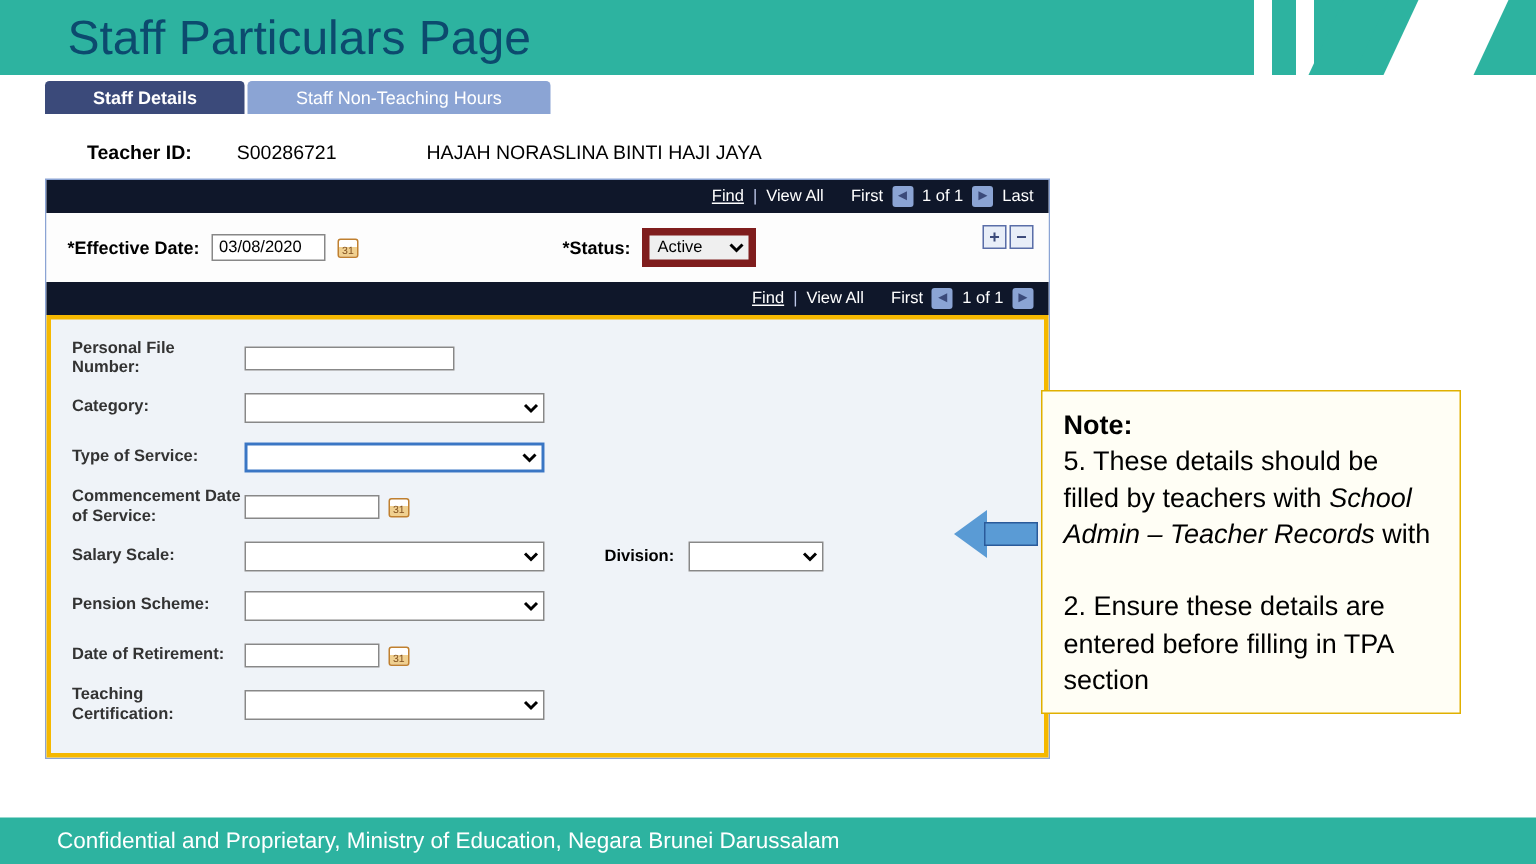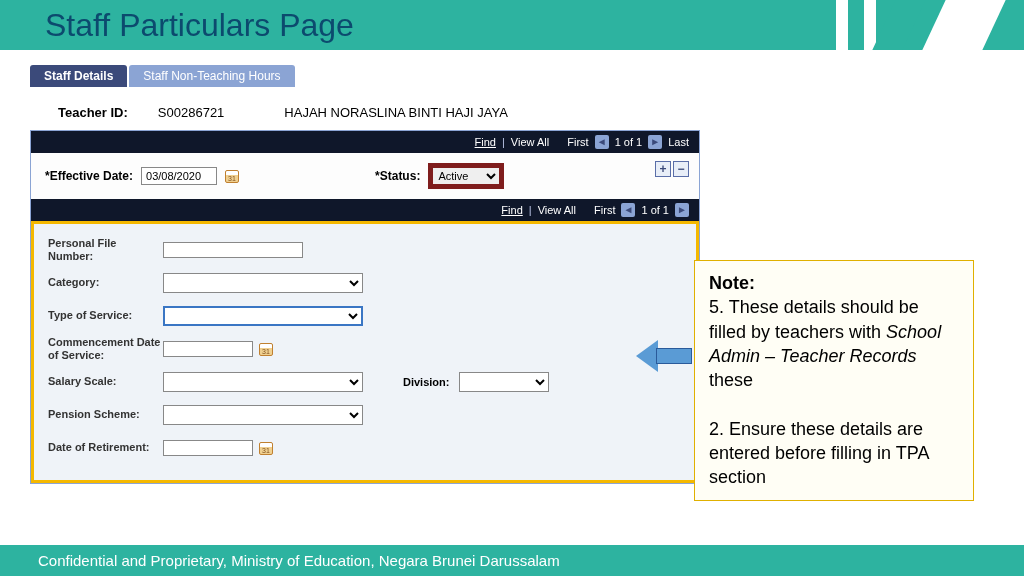--- a/index.html
+++ b/index.html
@@ -6,21 +6,21 @@
   body { font-family: Arial, sans-serif; width: 1024px; height: 576px; background: #fff; overflow: hidden; position: relative; }
   
   .header-bar { background: #2db3a0; height: 50px; display: flex; align-items: center; position: relative; }
   .header-title { color: #0c4a6e; font-size: 32px; font-weight: 300; margin-left: 45px; }
   .header-deco { position: absolute; right: 0; top: 0; height: 50px; display: flex; }
   .deco-stripe { width: 12px; background: #fff; margin: 0 8px; }
   .deco-slash { width: 60px; background: #fff; transform: skewX(-25deg); margin-right: 30px; }
   .deco-teal { width: 30px; background: #2db3a0; transform: skewX(-25deg); margin-right: 20px;}
   
   .tabs { display: flex; margin: 4px 0 0 30px; }
-  .tab { padding: 4px 14px; font-size: 12px; color: #fff; cursor: pointer; border-radius: 3px 3px 0 0; margin-top: 11px; }
+  .tab { padding: 4px 32px; font-size: 12px; color: #fff; cursor: pointer; border-radius: 3px 3px 0 0; }
   .tab.active { background: #3b4a7a; font-weight: bold; }
   .tab.inactive { background: #8ba4d4; margin-left: 2px; }
   
   .teacher-row { margin: 18px 0 10px 58px; font-size: 13px; display: flex; align-items: center; }
   .teacher-row .lbl { font-weight: bold; margin-right: 30px; }
   .teacher-row .tid { margin-right: 60px; }
   
   .app-panel { margin: 0 10px 0 30px; border: 1px solid #8ba4d4; width: 670px; }
   .nav-bar { background: #0f172a; color: #fff; font-size: 11px; padding: 4px 10px; display: flex; justify-content: flex-end; align-items: center; gap: 6px; }
   .nav-bar a { color: #fff; text-decoration: underline; cursor: pointer; }
@@ -143,31 +143,35 @@
     </div>
     <div class="form-row">
       <div class="flbl">Pension Scheme:</div>
       <select class="w200"><option></option></select>
     </div>
     <div class="form-row">
       <div class="flbl">Date of Retirement:</div>
       <input type="text" class="w90" style="">
       <span class="cal-icon" style="margin-left:6px"></span>
     </div>
+    <div class="form-row">
+      <div class="flbl">Teaching Certification:</div>
+      <select class="w200"><option></option></select>
+    </div>
   </div>
 </div>
 
 <div class="arrow-left">
   <div class="head2"></div>
     <div class="head"></div>
     <div class="shaft"></div>
 </div>
 
 <div class="note-box">
   <div class="nh">Note:</div>
   <div>
-    <span>5. These details should be filled by teachers with </span><span class="it">School Admin – Teacher Records</span><span> these</span>
+    <span>5. These details should be filled by teachers with </span><span class="it">School Admin – Teacher Records</span><span> with</span>
   </div>
   <br>
   <div>2. Ensure these details are entered before filling in TPA section</div>
 </div>
 
 <div class="footer-bar">Confidential and Proprietary, Ministry of Education, Negara Brunei Darussalam</div>
 
 </body></html>

